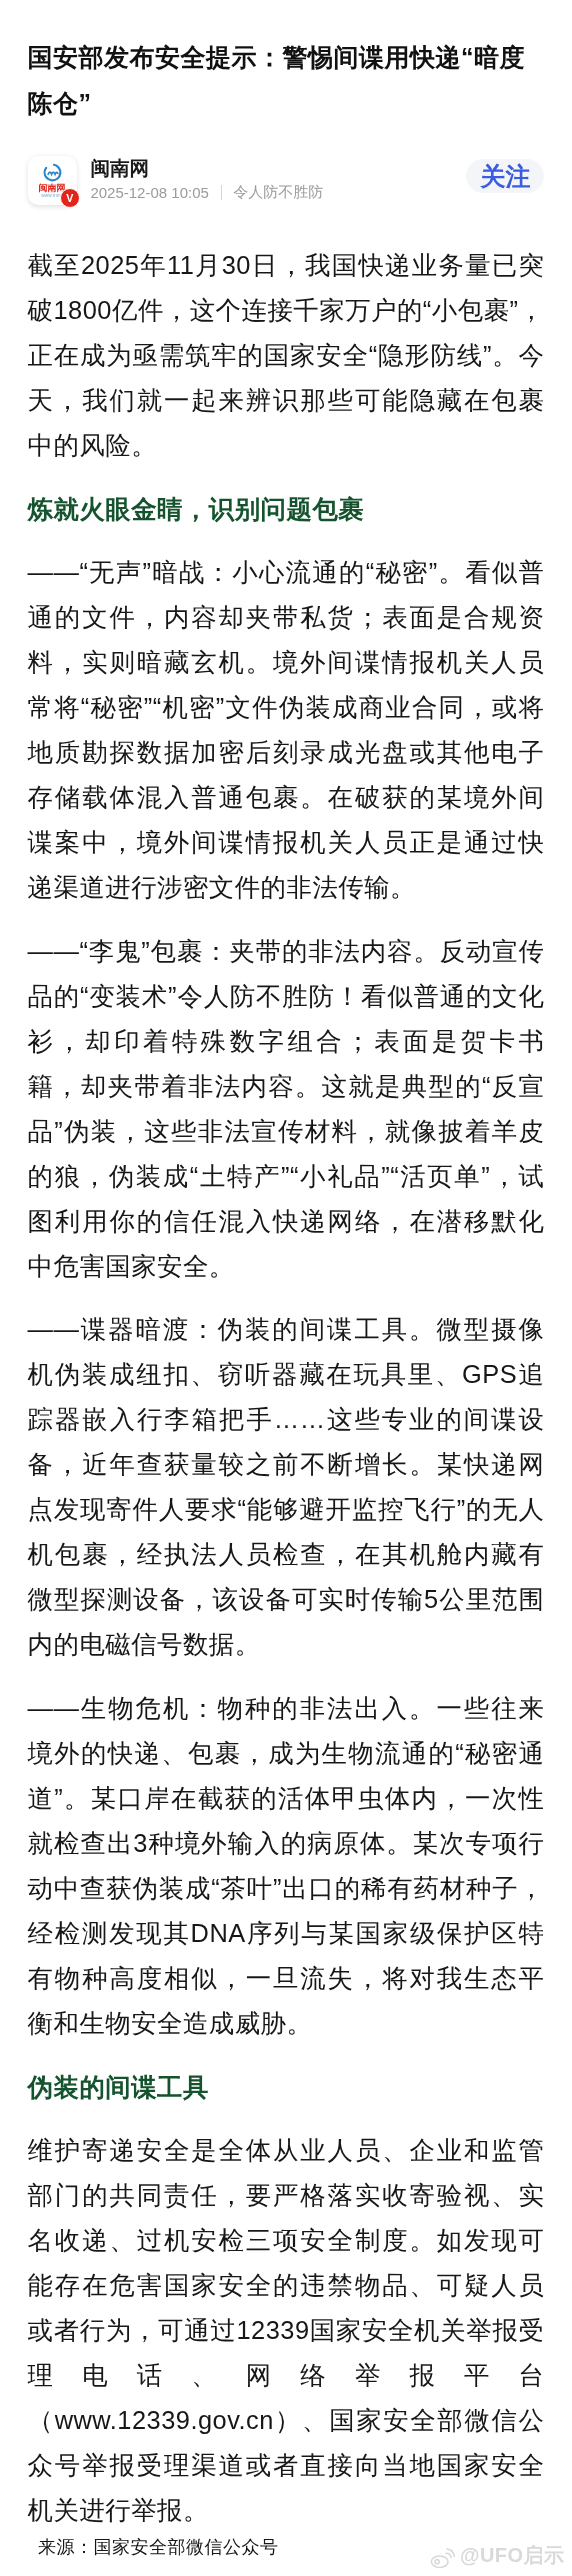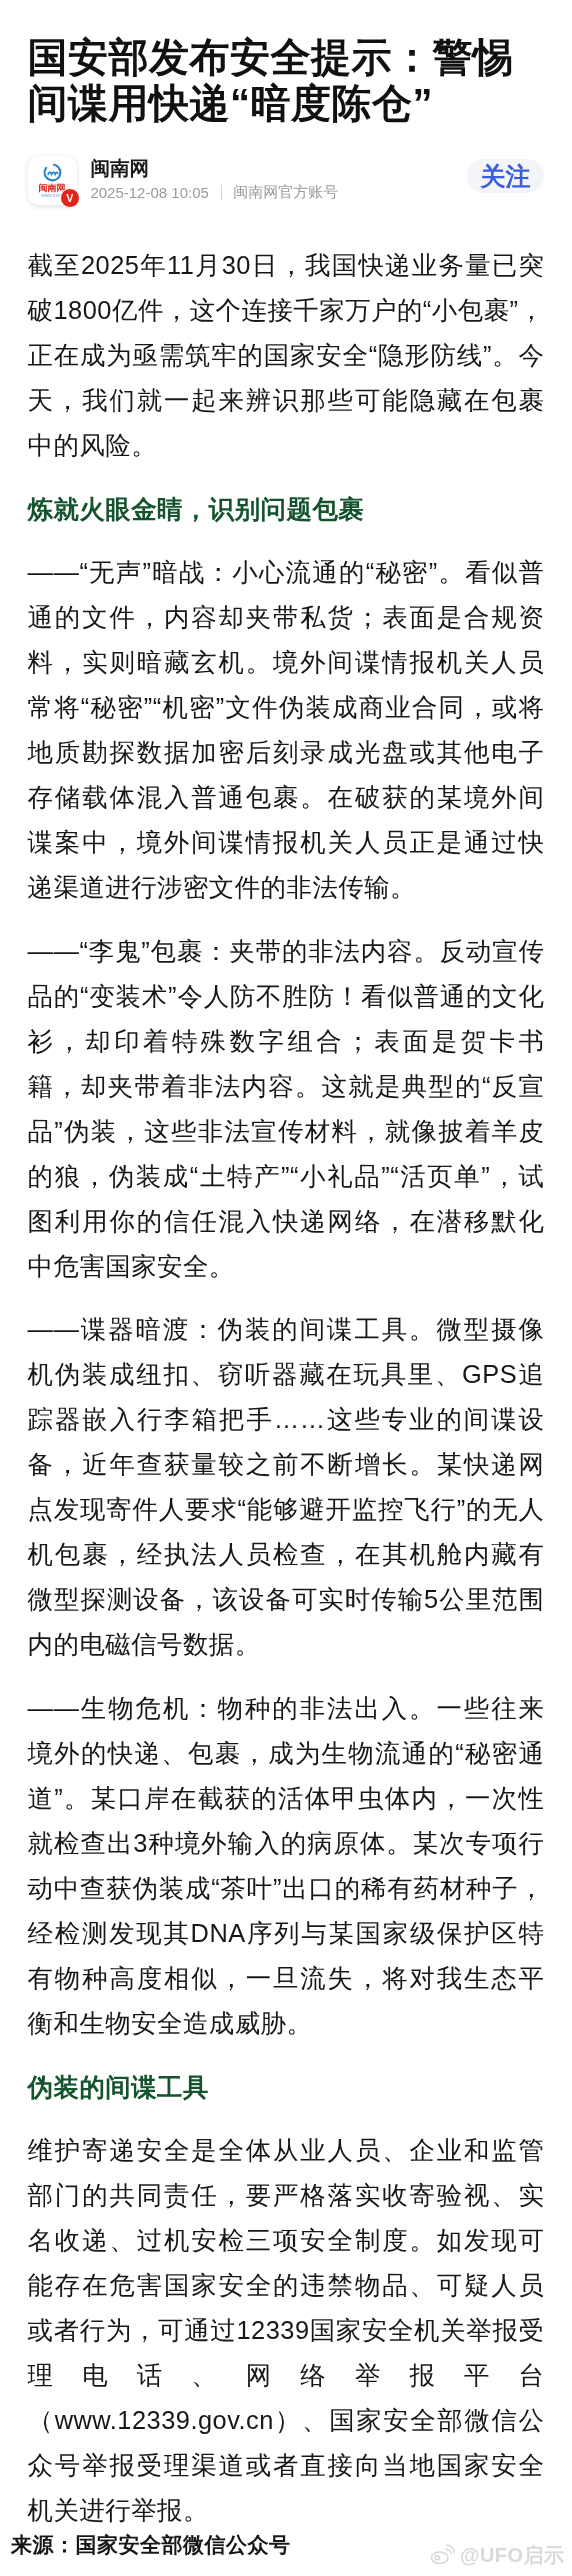--- a/index.html
+++ b/index.html
@@ -6,21 +6,21 @@
   .page{
     position:relative;
     width:572px;height:2576px;
     background:#ffffff;
     overflow:hidden;
     font-family:"Liberation Sans","DejaVu Sans",sans-serif;
     color:#141414;
   }
   .title{
     margin:34px 27.6px 0 27.6px;
-    font-size:40px;
+    font-size:25px;
     line-height:46px;
     font-weight:900;
     color:#111;
     letter-spacing:0.5px;
   }
   .author-row{
     margin:30px 27.6px 0 27.6px;
     display:flex;
     align-items:flex-start;
   }
@@ -70,30 +70,30 @@
     color:#171717;
     text-align:justify;
     letter-spacing:0.5px;
   }
   .article-body p.subhead{
     font-weight:800;
     color:#14532d;
   }
   .source-line{
     position:absolute;
-    left:11px;bottom:17px;
-    font-size:21px;
-    font-weight:700;
+    left:38px;bottom:17px;
+    font-size:18px;
+    font-weight:400;
     color:#171717;
     letter-spacing:0.5px;
   }
   .watermark{
     position:absolute;
     right:7.4px;bottom:7.4px;
-    display:flex;align-items:flex-start;
+    display:flex;align-items:flex-end;
     color:#d9d9d9;
     font-size:20px;
     font-weight:700;
     letter-spacing:0.5px;
   }
   .watermark svg{margin-right:4.2px;}
 </style>
 </head>
 <body>
 
@@ -109,21 +109,21 @@
       </svg>
       <div class="avatar-name">闽南网</div>
       <div class="avatar-url">www.mnw</div>
       <div class="avatar-badge">V</div>
     </div>
     <div class="author-info">
       <div class="author-name">闽南网</div>
       <div class="author-meta">
         <span>2025-12-08 10:05</span>
         <span class="meta-divider"></span>
-        <span>闽南网官方账号</span>
+        <span>令人防不胜防</span>
       </div>
     </div>
     <button class="follow-btn">关注</button>
   </div>
 
   <div class="article-body">
     <p>截至2025年11月30日，我国快递业务量已突破1800亿件，这个连接千家万户的“小包裹”，正在成为亟需筑牢的国家安全“隐形防线”。今天，我们就一起来辨识那些可能隐藏在包裹中的风险。</p>
     <p class="subhead">炼就火眼金睛，识别问题包裹</p>
     <p>——“无声”暗战：小心流通的“秘密”。看似普通的文件，内容却夹带私货；表面是合规资料，实则暗藏玄机。境外间谍情报机关人员常将“秘密”“机密”文件伪装成商业合同，或将地质勘探数据加密后刻录成光盘或其他电子存储载体混入普通包裹。在破获的某境外间谍案中，境外间谍情报机关人员正是通过快递渠道进行涉密文件的非法传输。</p>
     <p>——“李鬼”包裹：夹带的非法内容。反动宣传品的“变装术”令人防不胜防！看似普通的文化衫，却印着特殊数字组合；表面是贺卡书籍，却夹带着非法内容。这就是典型的“反宣品”伪装，这些非法宣传材料，就像披着羊皮的狼，伪装成“土特产”“小礼品”“活页单”，试图利用你的信任混入快递网络，在潜移默化中危害国家安全。</p>

